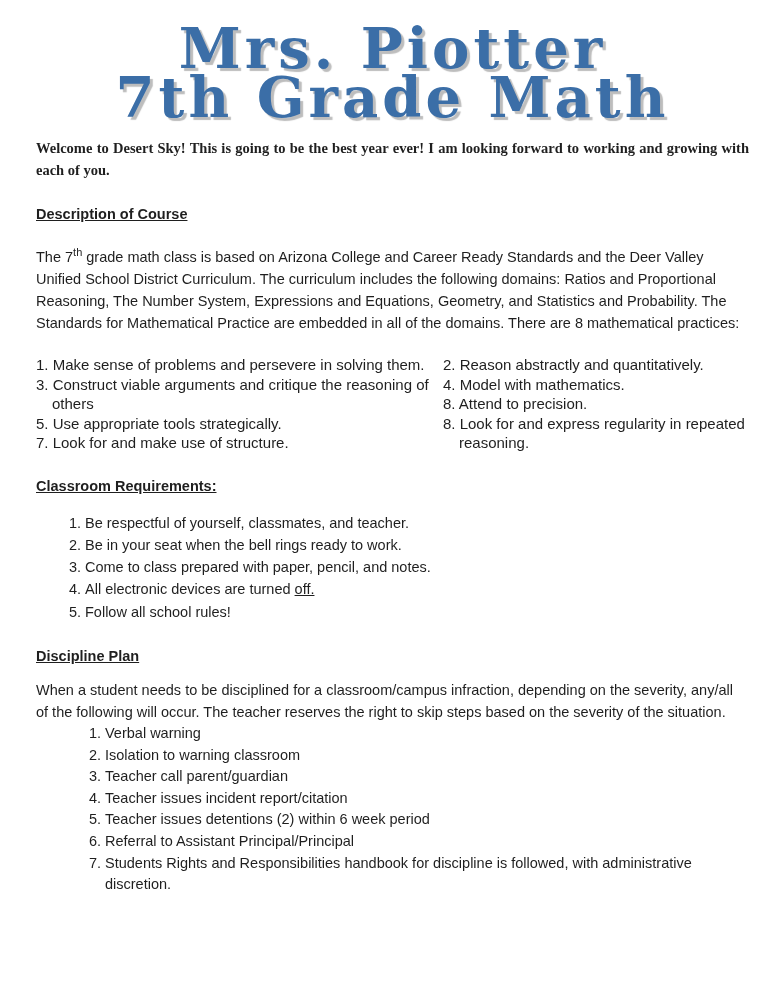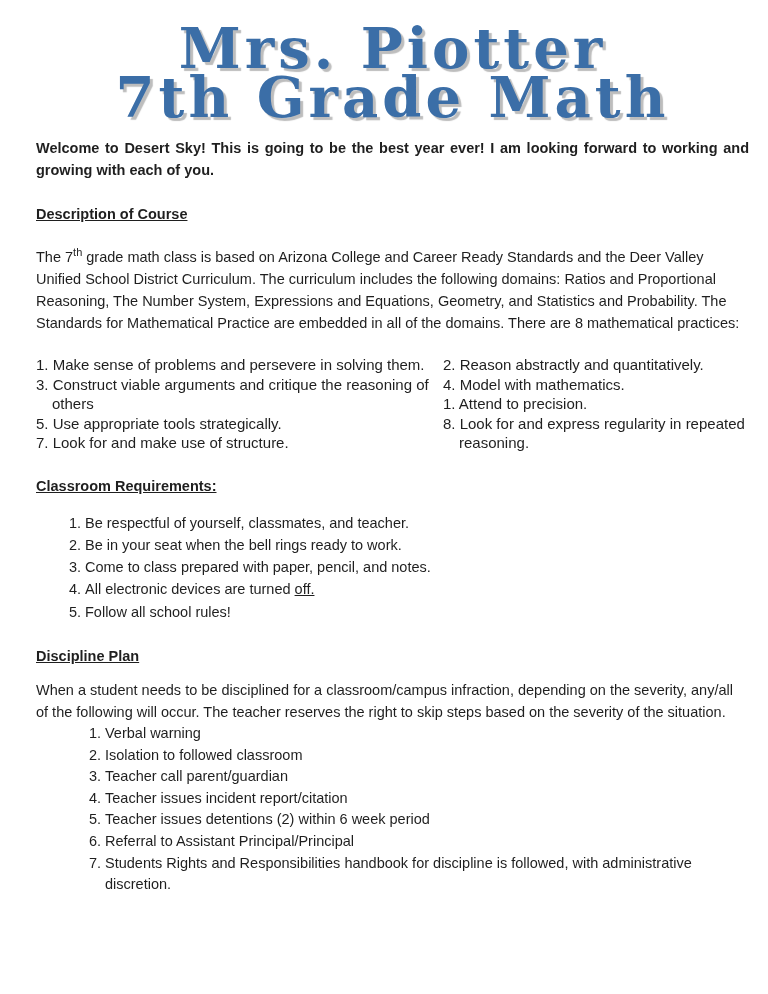--- a/index.html
+++ b/index.html
@@ -24,20 +24,21 @@
     line-height: 49px;
     letter-spacing: 4px;
     color: #3b6ea7;
     text-shadow: 3px 3px 1px #bdbdbd;
     margin: 4px 0 0 0;
   }
   .welcome {
     font-weight: 700;
     text-align: justify;
     margin: 15px 0 0 0;
+    font-family: Liberation Serif, serif;
   }
   .sec-heading {
     font-weight: 700;
     text-decoration: underline;
     margin: 22px 0 0 0;
   }
   .course-para { margin: 21px 0 0 0; }
   .course-para sup { font-size: 11px; line-height: 0; }
   .practices {
     display: flex;
@@ -82,42 +83,42 @@
   <div class="practices">
     <div class="col-left">
       <span class="practice-item">1. Make sense of problems and persevere in solving them.</span>
       <span class="practice-item">3. Construct viable arguments and critique the reasoning of others</span>
       <span class="practice-item">5. Use appropriate tools strategically.</span>
       <span class="practice-item">7. Look for and make use of structure.</span>
     </div>
     <div class="col-right">
       <span class="practice-item">2. Reason abstractly and quantitatively.</span>
       <span class="practice-item">4. Model with mathematics.</span>
-      <span class="practice-item">1. Attend to precision.</span>
+      <span class="practice-item">8. Attend to precision.</span>
       <span class="practice-item">8. Look for and express regularity in repeated reasoning.</span>
     </div>
   </div>
 
   <p class="sec-heading">Classroom Requirements:</p>
 
   <ol class="classroom-list">
     <li>Be respectful of yourself, classmates, and teacher.</li>
     <li>Be in your seat when the bell rings ready to work.</li>
     <li>Come to class prepared with paper, pencil, and notes.</li>
     <li><span>All electronic devices are turned </span><span class="u">off.</span></li>
     <li>Follow all school rules!</li>
   </ol>
 
   <p class="sec-heading">Discipline Plan</p>
 
   <p class="discipline-intro">When a student needs to be disciplined for a classroom/campus infraction, depending on the severity, any/all of the following will occur. The teacher reserves the right to skip steps based on the severity of the situation.</p>
 
   <ol class="discipline-list">
     <li>Verbal warning</li>
-    <li>Isolation to followed classroom</li>
+    <li>Isolation to warning classroom</li>
     <li>Teacher call parent/guardian</li>
     <li>Teacher issues incident report/citation</li>
     <li>Teacher issues detentions (2) within 6 week period</li>
     <li>Referral to Assistant Principal/Principal</li>
     <li>Students Rights and Responsibilities handbook for discipline is followed, with administrative discretion.</li>
   </ol>
 
 </div>
 
 </body></html>

